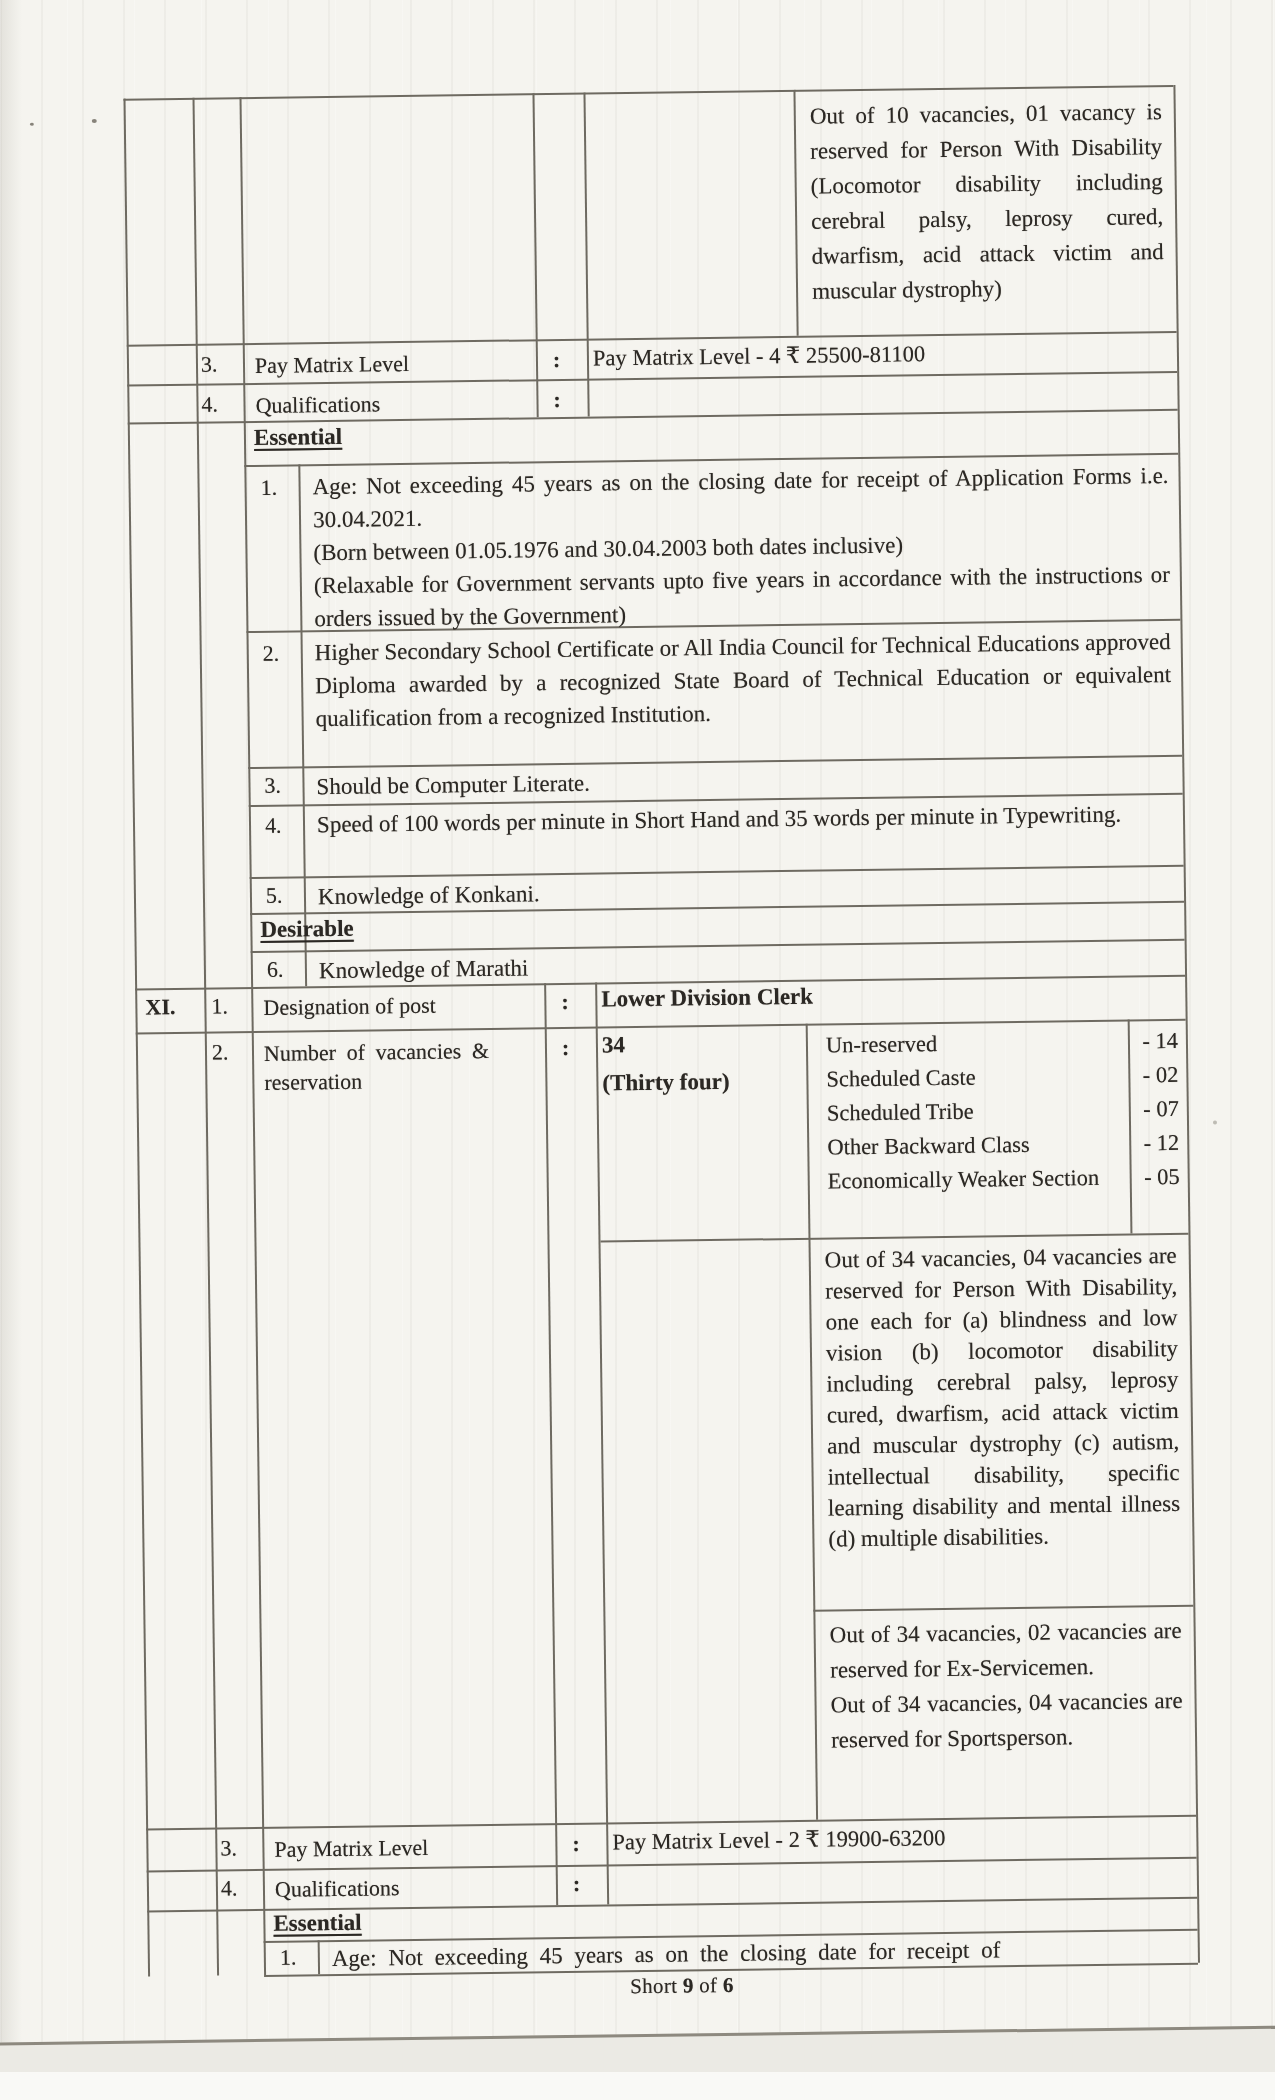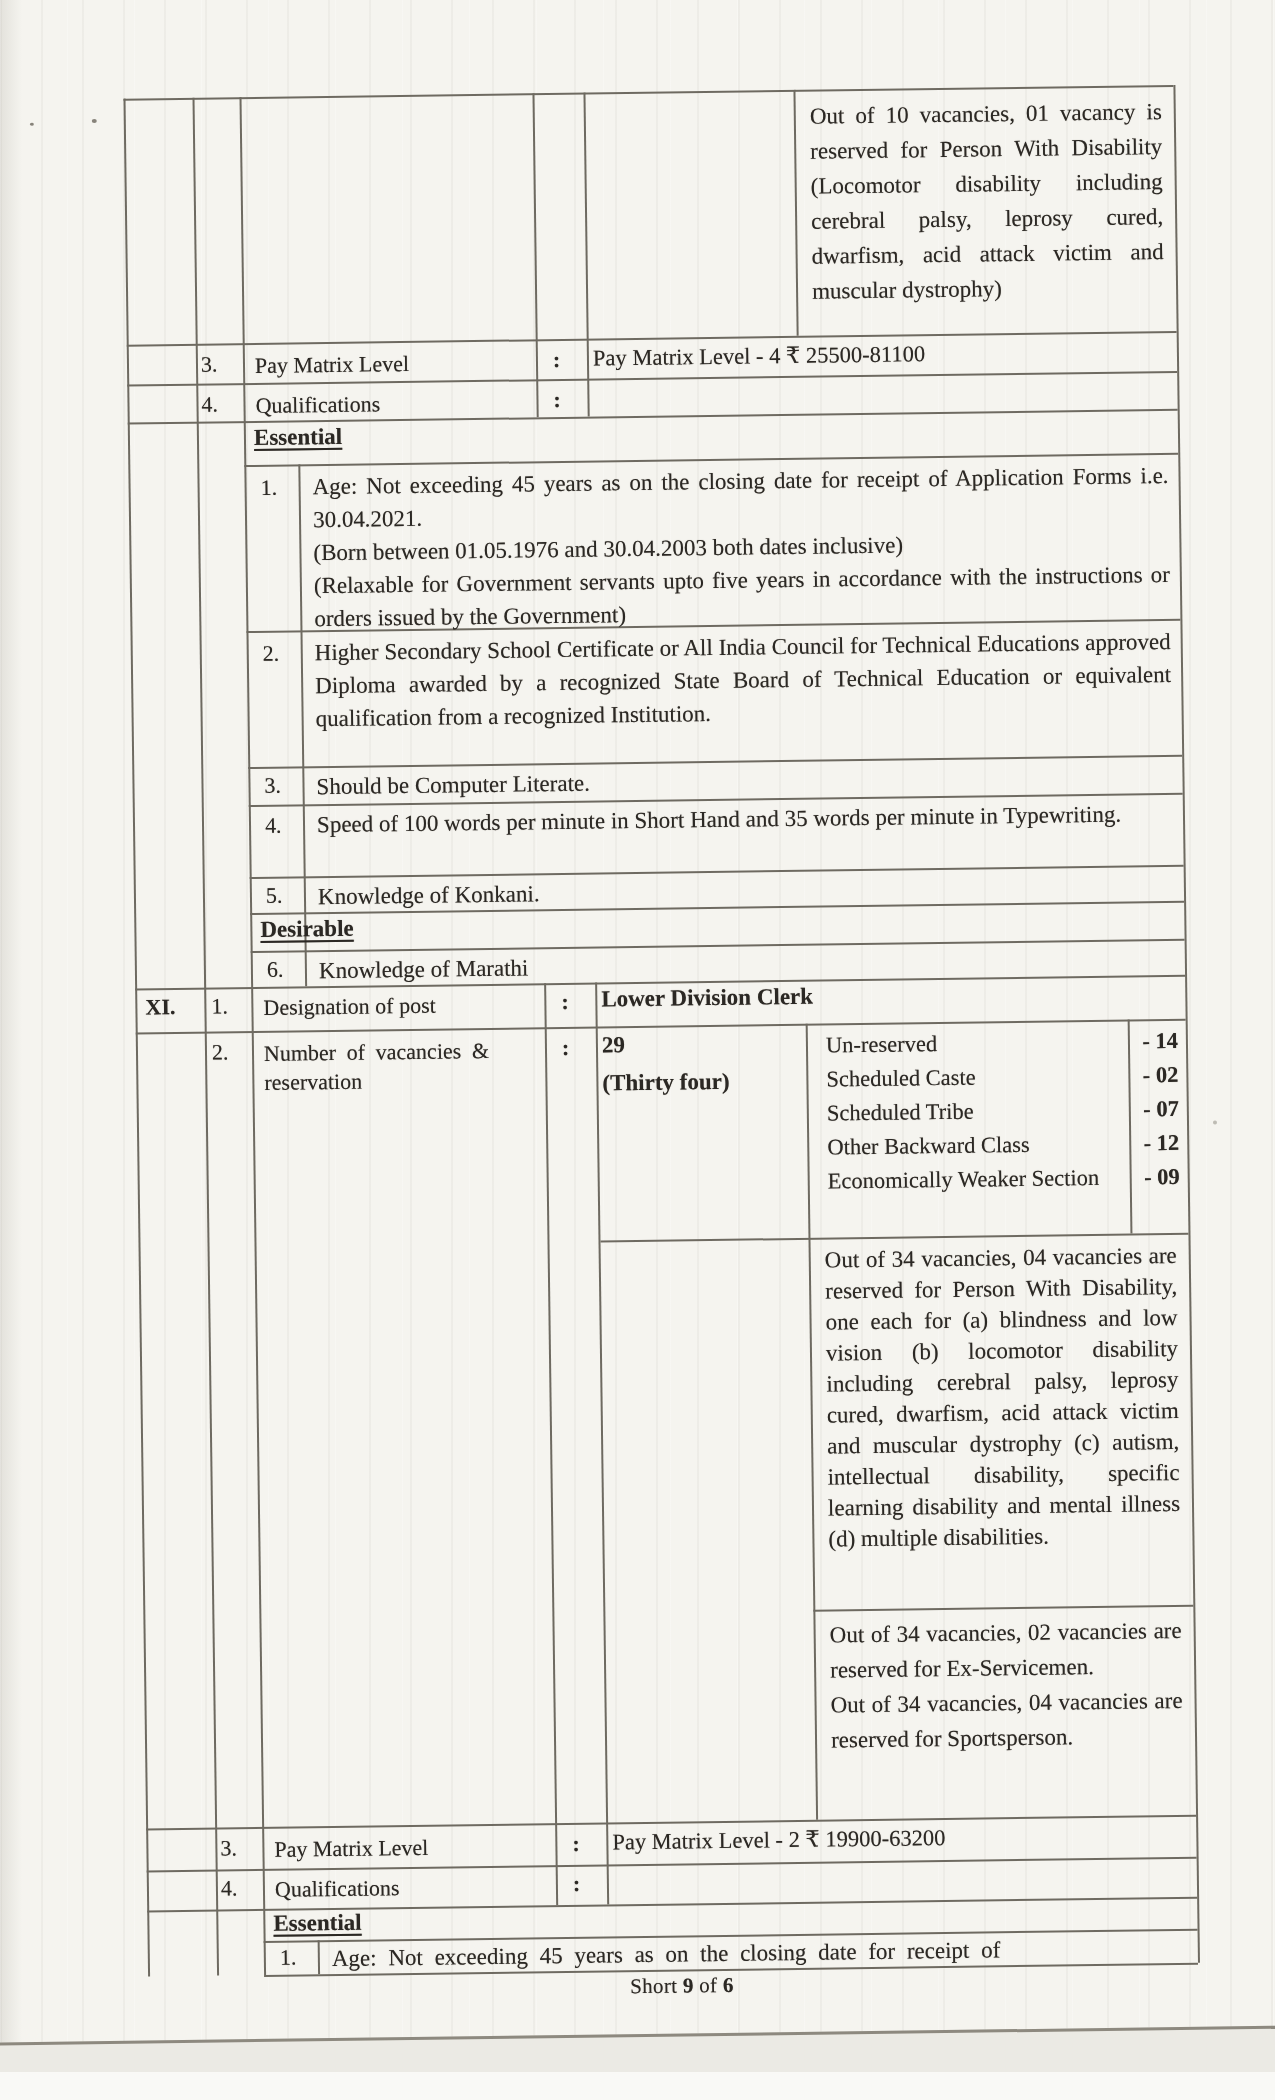--- a/index.html
+++ b/index.html
@@ -29,21 +29,21 @@
   .numc{font-size:22px;}
   .colon{font-size:22px;font-weight:bold;}
   .val{font-size:22.5px;white-space:nowrap;}
   .b{font-weight:bold;}
   .hd{font-size:23px;font-weight:bold;text-decoration:underline;text-decoration-thickness:2px;text-underline-offset:4px;}
   .itxt{font-size:23px;line-height:33px;text-align:justify;white-space:pre-line;width:856px;left:320px;}
   .note{font-size:23px;left:822px;width:352px;text-align:justify;white-space:pre-line;}
   .resv{position:absolute;left:826px;top:1031px;width:352px;display:flex;flex-direction:column;}
   .resv-row{display:flex;align-items:flex-start;font-size:22.5px;line-height:34px;}
   .resv-label{width:288px;}
-  .resv-count{padding-left:30px;white-space:nowrap;font-weight:bold;}
+  .resv-count{padding-left:30px;white-space:nowrap;}
   .footer{position:absolute;left:618px;top:1974px;font-size:21px;letter-spacing:.3px;}
   .speck{position:absolute;background:#87837a;border-radius:50%;}
   .stretch{word-spacing:6px;}
 </style>
 </head>
 <body>
 
 <div class="scan"></div>
 <div class="streaks"></div>
 
@@ -124,21 +124,21 @@
 
   <div class="txt numc b" style="left:146px;top:988px;font-family:Liberation Serif, serif;">XI.</div>
   <div class="txt numc" style="left:212px;top:988px;">1.</div>
   <div class="txt lbl" style="left:264px;top:988px;width:260px;">Designation of post</div>
   <div class="txt colon" style="left:562px;top:988px;">:</div>
   <div class="txt val b" style="left:602px;top:986px;font-size:23px;">Lower Division Clerk</div>
 
   <div class="txt numc" style="left:212px;top:1034px;">2.</div>
   <div class="txt lbl" style="left:264px;top:1034px;width:225px;text-align:justify;">Number of vacancies &amp; reservation</div>
   <div class="txt colon" style="left:562px;top:1034px;">:</div>
-  <div class="txt val b" style="left:602px;top:1032px;font-size:23px;">29</div>
+  <div class="txt val b" style="left:602px;top:1032px;font-size:23px;">34</div>
   <div class="txt val b" style="left:602px;top:1070px;font-size:23px;">(Thirty four)</div>
 
   <div class="resv">
     <div class="resv-row">
       <div class="resv-label">Un-reserved</div>
       <div class="resv-count">- 14</div>
     </div>
     <div class="resv-row">
       <div class="resv-label">Scheduled Caste</div>
       <div class="resv-count">- 02</div>
@@ -146,21 +146,21 @@
     <div class="resv-row">
       <div class="resv-label">Scheduled Tribe</div>
       <div class="resv-count">- 07</div>
     </div>
     <div class="resv-row">
       <div class="resv-label">Other Backward Class</div>
       <div class="resv-count">- 12</div>
     </div>
     <div class="resv-row">
       <div class="resv-label">Economically Weaker Section</div>
-      <div class="resv-count">- 09</div>
+      <div class="resv-count">- 05</div>
     </div>
   </div>
 
   <div class="txt note" style="top:1247px;line-height:31px;">Out of 34 vacancies, 04 vacancies are reserved for Person With Disability, one each for (a) blindness and low vision (b) locomotor disability including cerebral palsy, leprosy cured, dwarfism, acid attack victim and muscular dystrophy (c) autism, intellectual disability, specific learning disability and mental illness (d) multiple disabilities.</div>
   <div class="txt note" style="top:1620px;line-height:35px;">Out of 34 vacancies, 02 vacancies are reserved for Ex-Servicemen.
 Out of 34 vacancies, 04 vacancies are reserved for Sportsperson.</div>
 
   <div class="txt numc" style="left:210px;top:1830px;">3.</div>
   <div class="txt lbl" style="left:264px;top:1830px;width:260px;">Pay Matrix Level</div>
   <div class="txt colon" style="left:562px;top:1830px;">:</div>

